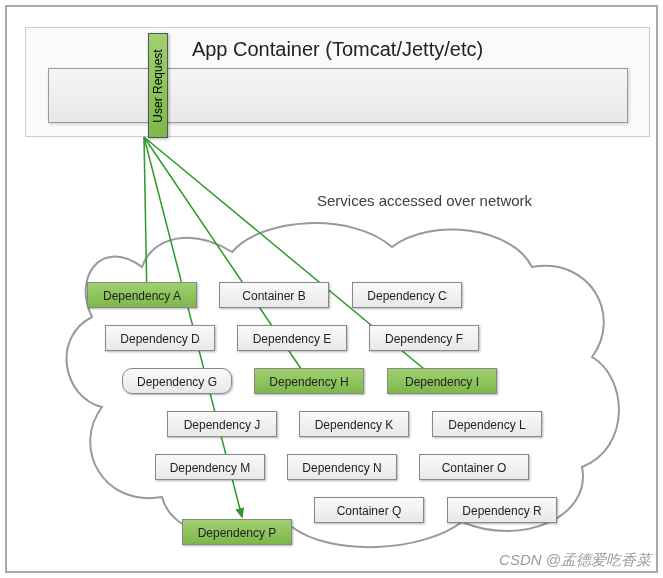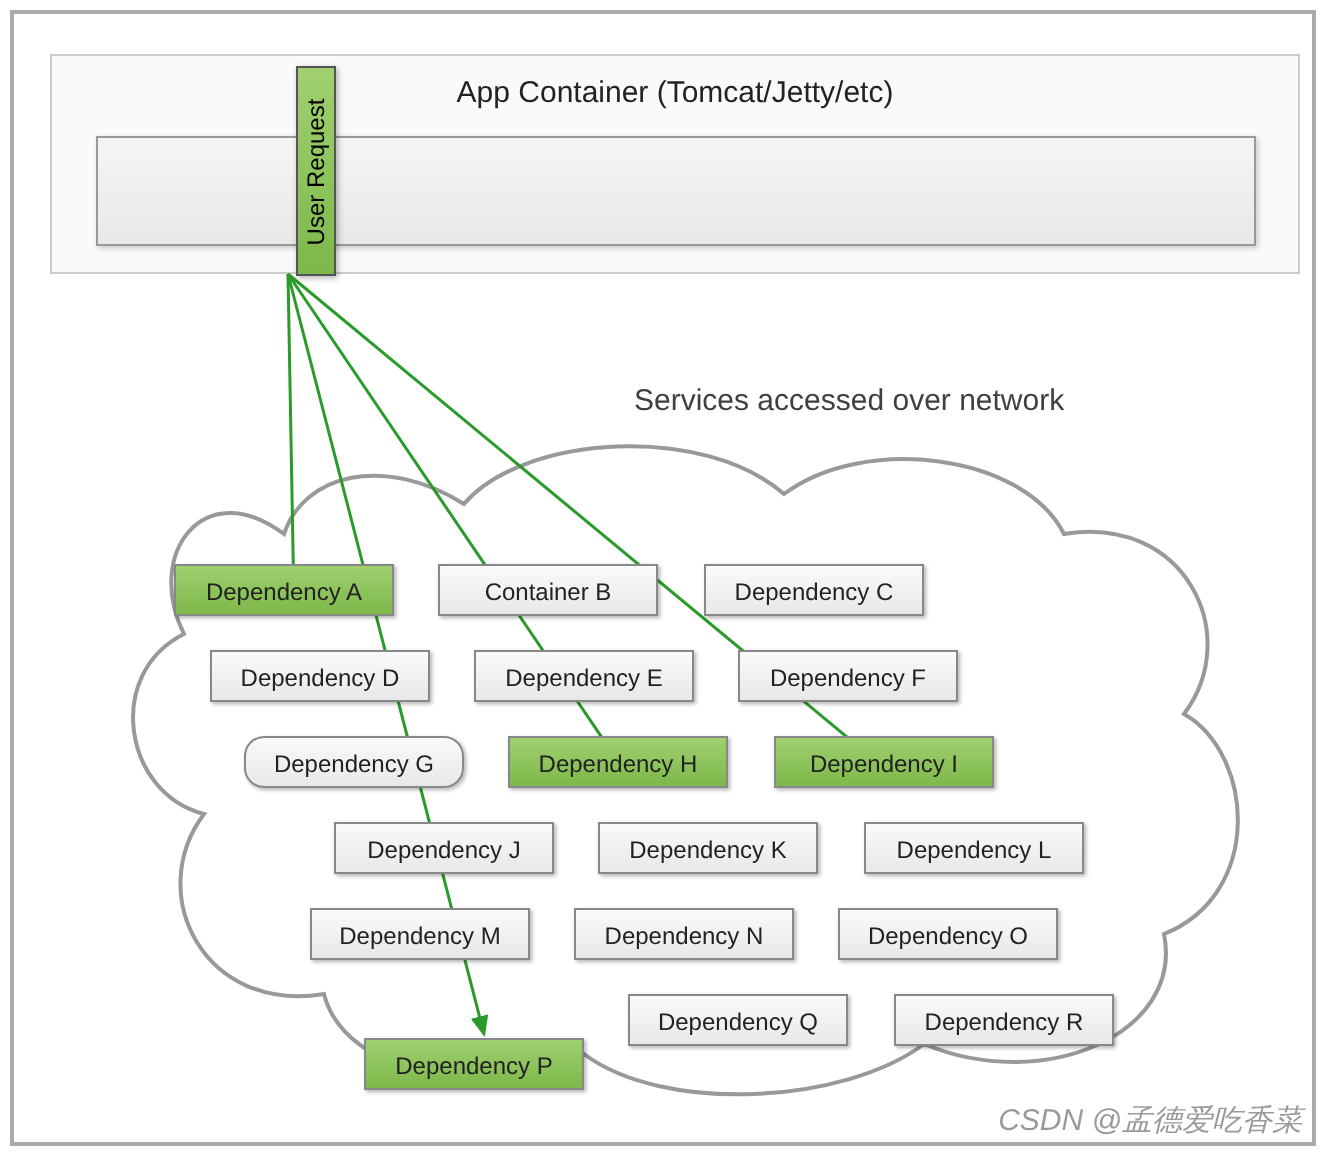--- a/index.html
+++ b/index.html
@@ -26,21 +26,21 @@
       width: 625px;
       height: 110px;
       border: 1px solid #ccc;
       background: #fafafa;
     }
     .container-title {
       position: absolute;
       top: 10px;
       width: 100%;
       text-align: center;
-      font-size: 15px;
+      font-size: 20px;
       color: #222;
     }
     .container-inner {
       position: absolute;
       left: 22px;
       top: 40px;
       width: 580px;
       height: 55px;
       border: 1px solid #999;
       background: linear-gradient(#f5f5f5, #e8e8e8);
@@ -166,21 +166,21 @@
       <div class="dep-box" style="left: 230px; top: 318px;">Dependency E</div>
       <div class="dep-box" style="left: 362px; top: 318px;">Dependency F</div>
       <div class="dep-box" style="left: 115px; top: 361px; border-radius: 10px;">Dependency G</div>
       <div class="dep-box highlight" style="left: 247px; top: 361px;">Dependency H</div>
       <div class="dep-box highlight" style="left: 380px; top: 361px;">Dependency I</div>
       <div class="dep-box" style="left: 160px; top: 404px;">Dependency J</div>
       <div class="dep-box" style="left: 292px; top: 404px;">Dependency K</div>
       <div class="dep-box" style="left: 425px; top: 404px;">Dependency L</div>
       <div class="dep-box" style="left: 148px; top: 447px;">Dependency M</div>
       <div class="dep-box" style="left: 280px; top: 447px;">Dependency N</div>
-      <div class="dep-box" style="left: 412px; top: 447px;">Dependency O</div>
+      <div class="dep-box" style="left: 412px; top: 447px;">Container O</div>
       <div class="dep-box highlight" style="left: 175px; top: 500px; margin-top: 12px;">Dependency P</div>
-      <div class="dep-box" style="left: 307px; top: 490px;">Dependency Q</div>
+      <div class="dep-box" style="left: 307px; top: 490px;">Container Q</div>
       <div class="dep-box" style="left: 440px; top: 490px;">Dependency R</div>
     </div>
 
 </div>
 
 <div class="watermark">CSDN @孟德爱吃香菜</div>
 
 </body></html>

